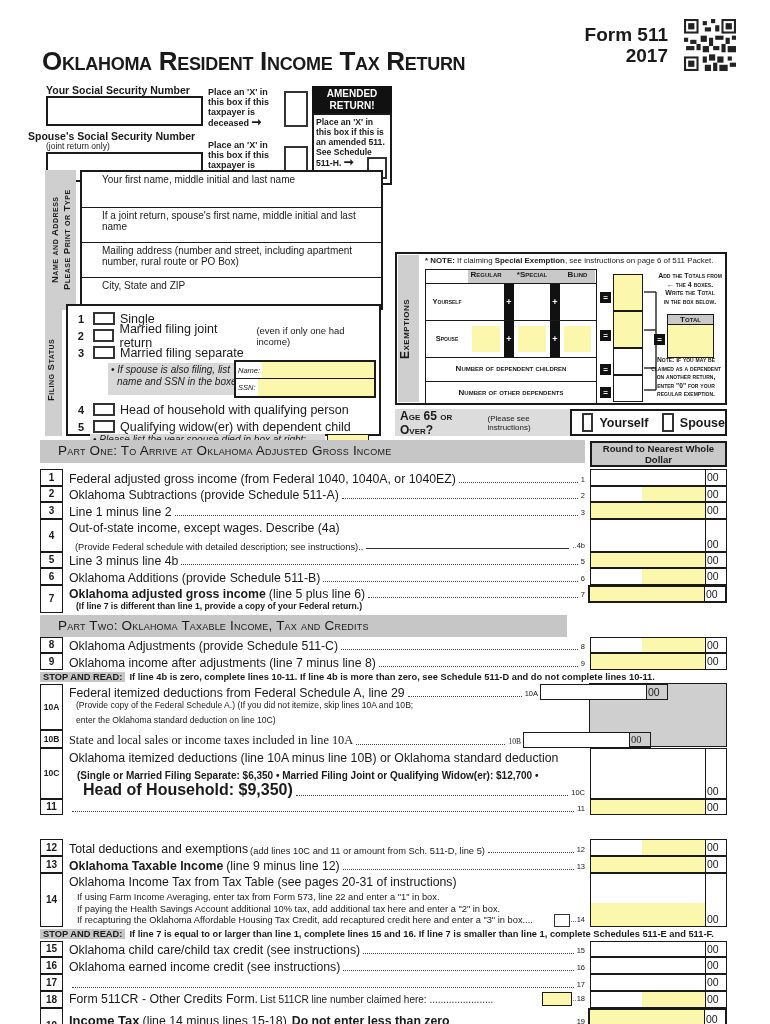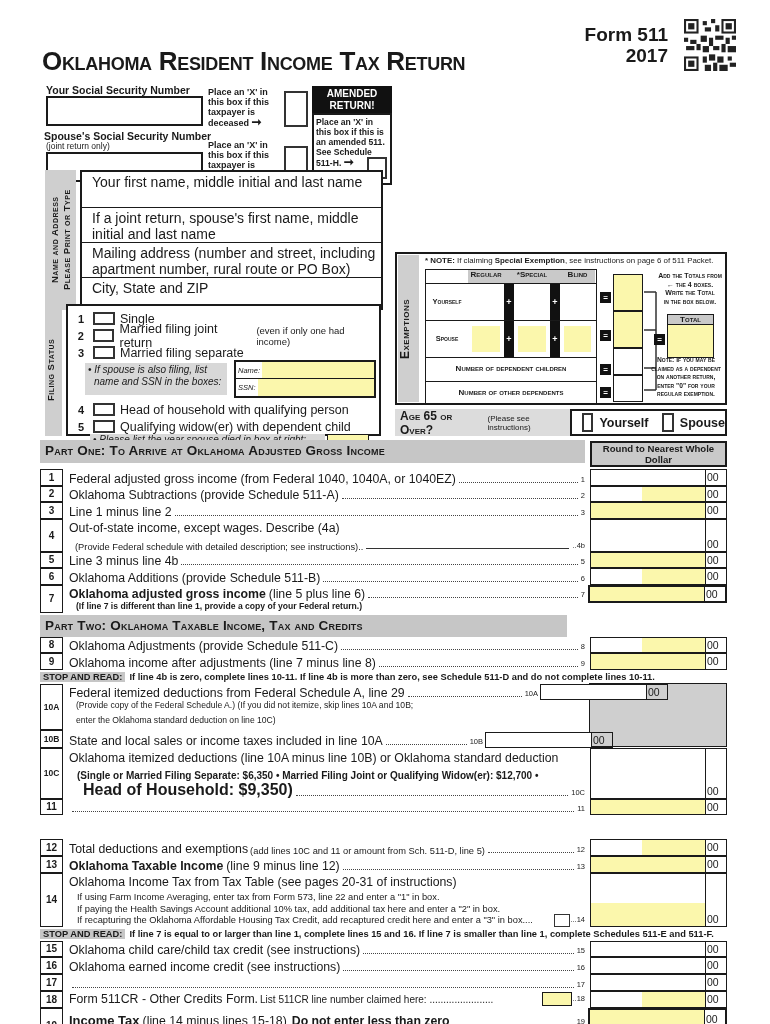--- a/index.html
+++ b/index.html
@@ -29,38 +29,38 @@
   .deceased{width:78px;font-size:9px;font-weight:bold;line-height:10px;}
   .arrow{font-size:12px;font-weight:bold;}
   
   #amended-head{left:312px;top:86px;width:80px;height:27px;background:#111;color:#fff;
      font-size:10px;font-weight:bold;text-align:center;line-height:12px;padding-top:2px;}
   #amended-body{left:312px;top:113px;width:80px;height:72px;border:2px solid var(--ink);
      font-size:8.6px;font-weight:bold;line-height:10px;padding:2px 2px;}
   
   .fieldrow{position:relative;height:35px;border-top:1.5px solid var(--ink);}
   .fieldrow:first-child{border-top:none;}
-  .fieldlab{font-size:14px;padding:2px 0 0 10px;}
+  .fieldlab{font-size:10px;padding:2px 0 0 20px;}
   
   .fsnum{font-size:11px;font-weight:bold;width:14px;display:inline-block;text-align:center;}
   .fsopt{position:absolute;left:6px;display:flex;align-items:center;gap:5px;height:15px;}
   .fslabel{font-size:12.5px;}
   .fssmall{font-size:9.5px;}
   .fsgray{background:#D8D8D8;font-style:italic;font-size:10px;line-height:12px;padding:1px 3px;}
   
   .exhdr{background:var(--bar);font-size:8px;font-weight:bold;font-variant:small-caps;text-align:center;}
   .strip{background:#111;color:#fff;display:flex;align-items:center;justify-content:center;
          font-size:9px;font-weight:bold;}
   .eq{position:absolute;width:11px;height:11px;background:#111;color:#fff;font-size:8px;
       font-weight:bold;display:flex;align-items:center;justify-content:center;}
   .resbox{position:absolute;left:216px;width:30px;border:1.5px solid var(--ink);}
   .exsmall{font-size:7px;font-weight:bold;font-variant:small-caps;line-height:8.5px;text-align:center;}
   
-  .partbar{background:#C6C6C6;font-weight:bold;font-variant:small-caps;font-size:13.5px;
-           padding:3px 0 2px 5px;letter-spacing:.2px;}
+  .partbar{background:#C6C6C6;font-weight:normal;font-variant:small-caps;font-size:13.5px;
+           padding:3px 0 2px 18px;letter-spacing:.2px;}
   
   #lines{position:absolute;left:40px;top:469px;width:687px;}
   .grp{position:relative;}
   .numbox{position:absolute;left:0;top:0;width:23px;border:1.5px solid var(--ink);background:#fff;
           display:flex;align-items:center;justify-content:center;font-size:10px;font-weight:bold;}
   .row{display:flex;align-items:flex-end;padding-left:29px;padding-right:140px;}
   .row .lbl{font-size:12.3px;white-space:nowrap;}
   .row .lblsm{font-size:9.3px;white-space:nowrap;margin-left:2px;}
   .row .b{font-weight:bold;}
   .leader{flex:1;border-bottom:1.6px dotted #444;margin:0 3px 3px 3px;min-width:8px;}
@@ -128,21 +128,21 @@
   </svg>
 
   <div class="abs lab" style="left:46px;top:84px;">Your Social Security Number</div>
   <div class="abs bx" style="left:46px;top:96px;width:157px;height:30px;"></div>
   <div class="abs deceased" style="left:208px;top:87px;">
     <span>Place an 'X' in this box if this taxpayer is deceased</span>
     <span class="arrow">➞</span>
   </div>
   <div class="abs chk" style="left:284px;top:91px;width:24px;height:36px;"></div>
 
-  <div class="abs lab" style="left:44px;top:130px;">Spouse's Social Security Number</div>
+  <div class="abs lab" style="left:28px;top:130px;">Spouse's Social Security Number</div>
   <div class="abs sublab" style="left:46px;top:141px;">(joint return only)</div>
   <div class="abs bx" style="left:46px;top:152px;width:157px;height:30px;"></div>
   <div class="abs deceased" style="left:208px;top:140px;">
     <span>Place an 'X' in this box if this taxpayer is deceased</span>
     <span class="arrow">➞</span>
   </div>
   <div class="abs chk" style="left:284px;top:146px;width:24px;height:34px;"></div>
 
   <div class="abs" id="amended-head">AMENDED RETURN!</div>
   <div class="abs" id="amended-body">
@@ -181,21 +181,21 @@
       <span class="fsnum">2</span>
       <span class="chk" style="width:22px;height:13px;"></span>
       <span class="fslabel">Married filing joint return</span>
       <span class="fssmall">(even if only one had income)</span>
     </div>
     <div class="fsopt" style="top:39px;">
       <span class="fsnum">3</span>
       <span class="chk" style="width:22px;height:13px;"></span>
       <span class="fslabel">Married filing separate</span>
     </div>
-    <div class="abs fsgray" style="left:17px;top:57px;width:142px;height:32px;">
+    <div class="abs fsgray" style="left:40px;top:57px;width:142px;height:32px;">
       <div>• If spouse is also filing, list</div>
       <div style="padding-left:6px;">name and SSN in the boxes:</div>
     </div>
     <div class="abs" style="left:166px;top:54px;width:142px;height:38px;border:2px solid var(--ink);background:#fff;">
       <div style="display:flex;align-items:center;height:17px;border-bottom:1px solid var(--ink);">
         <span style="font-style:italic;font-size:7.5px;padding:0 2px;">Name:</span>
         <span class="ybox" style="flex:1;height:100%;"></span>
       </div>
       <div style="display:flex;align-items:center;height:17px;">
         <span style="font-style:italic;font-size:7.5px;padding:0 2px;">SSN:</span>
@@ -455,21 +455,21 @@
           <span style="flex:1;background:#fff;"></span>
           <span style="width:21px;border-left:1.5px solid var(--ink);font-size:10.5px;display:flex;align-items:center;padding-left:1px;">00</span>
         </span>
       </div>
       <div class="note" style="height:15px;">(Provide copy of the Federal Schedule A.) (If you did not itemize, skip lines 10A and 10B;</div>
       <div class="note" style="height:14.5px;">enter the Oklahoma standard deduction on line 10C)</div>
     </div>
 
     <div class="grp" style="height:18px;">
       <div class="numbox" style="height:18px;font-size:8.5px;">10B</div>
-      <div class="row" style="height:18px;padding-right:114px;">
+      <div class="row" style="height:18px;padding-right:76px;font-family:Liberation Serif, serif;">
         <span class="lbl">State and local sales or income taxes included in line 10A</span>
         <span class="leader"></span>
           <span class="ref">10B</span>
         <span style="display:flex;width:128px;border:1.5px solid var(--ink);height:16px;">
           <span style="flex:1;background:#fff;"></span>
           <span style="width:21px;border-left:1.5px solid var(--ink);font-size:10.5px;display:flex;align-items:center;padding-left:1px;">00</span>
         </span>
       </div>
     </div>
 

